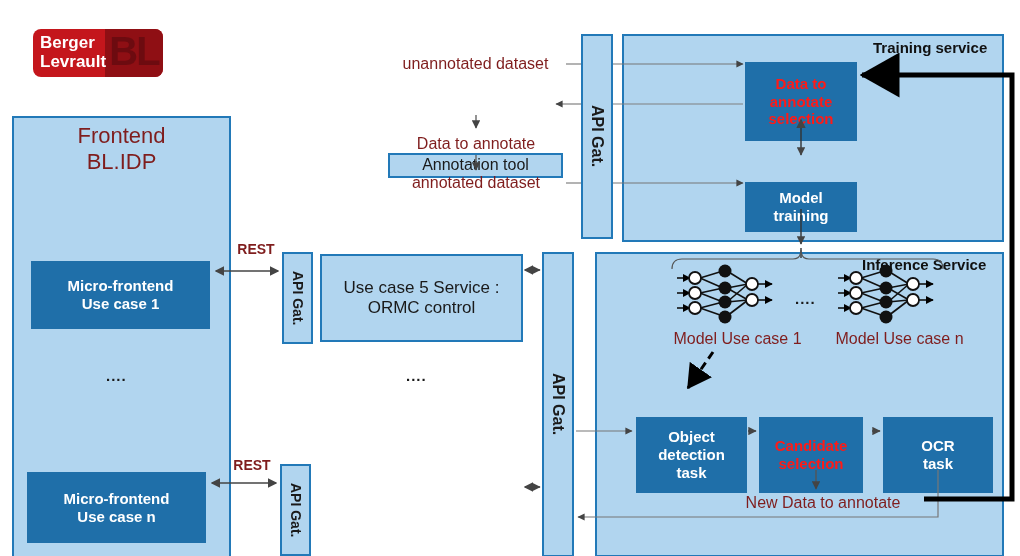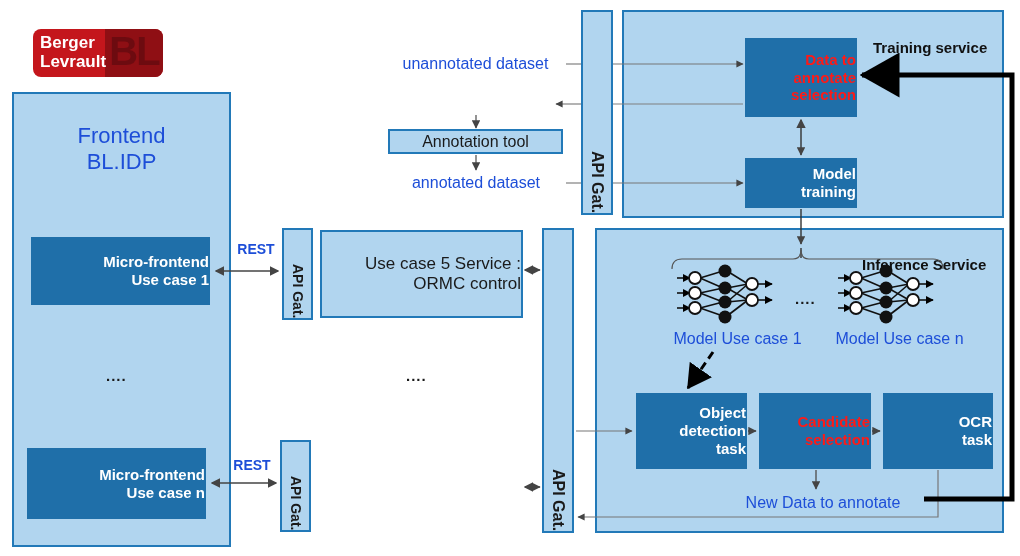--- a/index.html
+++ b/index.html
@@ -15,24 +15,25 @@
     position: relative;
     width: 1020px;
     height: 556px;
     background: #ffffff;
     overflow: hidden;
   }
   .box {
     position: absolute;
     box-sizing: border-box;
     display: flex;
-    align-items: flex-end;
+    align-items: center;
     justify-content: center;
     text-align: center;
     line-height: 1.18;
+    margin-top: 24px;
   }
   
   .lite {
     background: #b1d5ef;
     border: 2px solid #2279b8;
     color: #1a1a1a;
   }
   
   .dark {
     background: #1f6fa9;
@@ -40,21 +41,21 @@
     color: #ffffff;
     font-weight: bold;
   }
   .dark.redtext { color: #ff1a17; }
   .label {
     position: absolute;
     display: flex;
     align-items: center;
     justify-content: center;
     text-align: center;
-    color: #1d4ed8;
+    color: #7f1d1d;
     white-space: nowrap;
   }
   .vert {
     writing-mode: vertical-rl;
     text-orientation: mixed;
   }
   .panel-title {
     position: absolute;
     font-weight: bold;
     color: #111111;
@@ -196,21 +197,21 @@
   <div class="label" style="left:665px; top:329px; width:145px; height:20px; font-size:16px;">Model Use case 1</div>
   <div class="label" style="left:827px; top:329px; width:145px; height:20px; font-size:16px;">Model Use case n</div>
   <div class="ellipsis" style="left:795px; top:290px; font-size:15px;">....</div>
 
   <div class="box dark" style="left:636px; top:393px; width:111px; height:76px; font-size:15px; flex-direction:column;">
     <span>Object</span>
     <span>detection</span>
     <span>task</span>
   </div>
 
-  <div class="box dark redtext" style="left:759px; top:393px; width:112px; height:76px; font-size:15px; flex-direction:column;">
+  <div class="box dark redtext" style="left:759px; top:393px; width:104px; height:76px; font-size:15px; flex-direction:column;">
     <span>Candidate</span>
     <span>selection</span>
   </div>
 
   <div class="box dark" style="left:883px; top:393px; width:110px; height:76px; font-size:15px; flex-direction:column;">
     <span>OCR</span>
     <span>task</span>
   </div>
 
   <div class="label" style="left:728px; top:493px; width:190px; height:20px; font-size:16px;">New Data to annotate</div>

